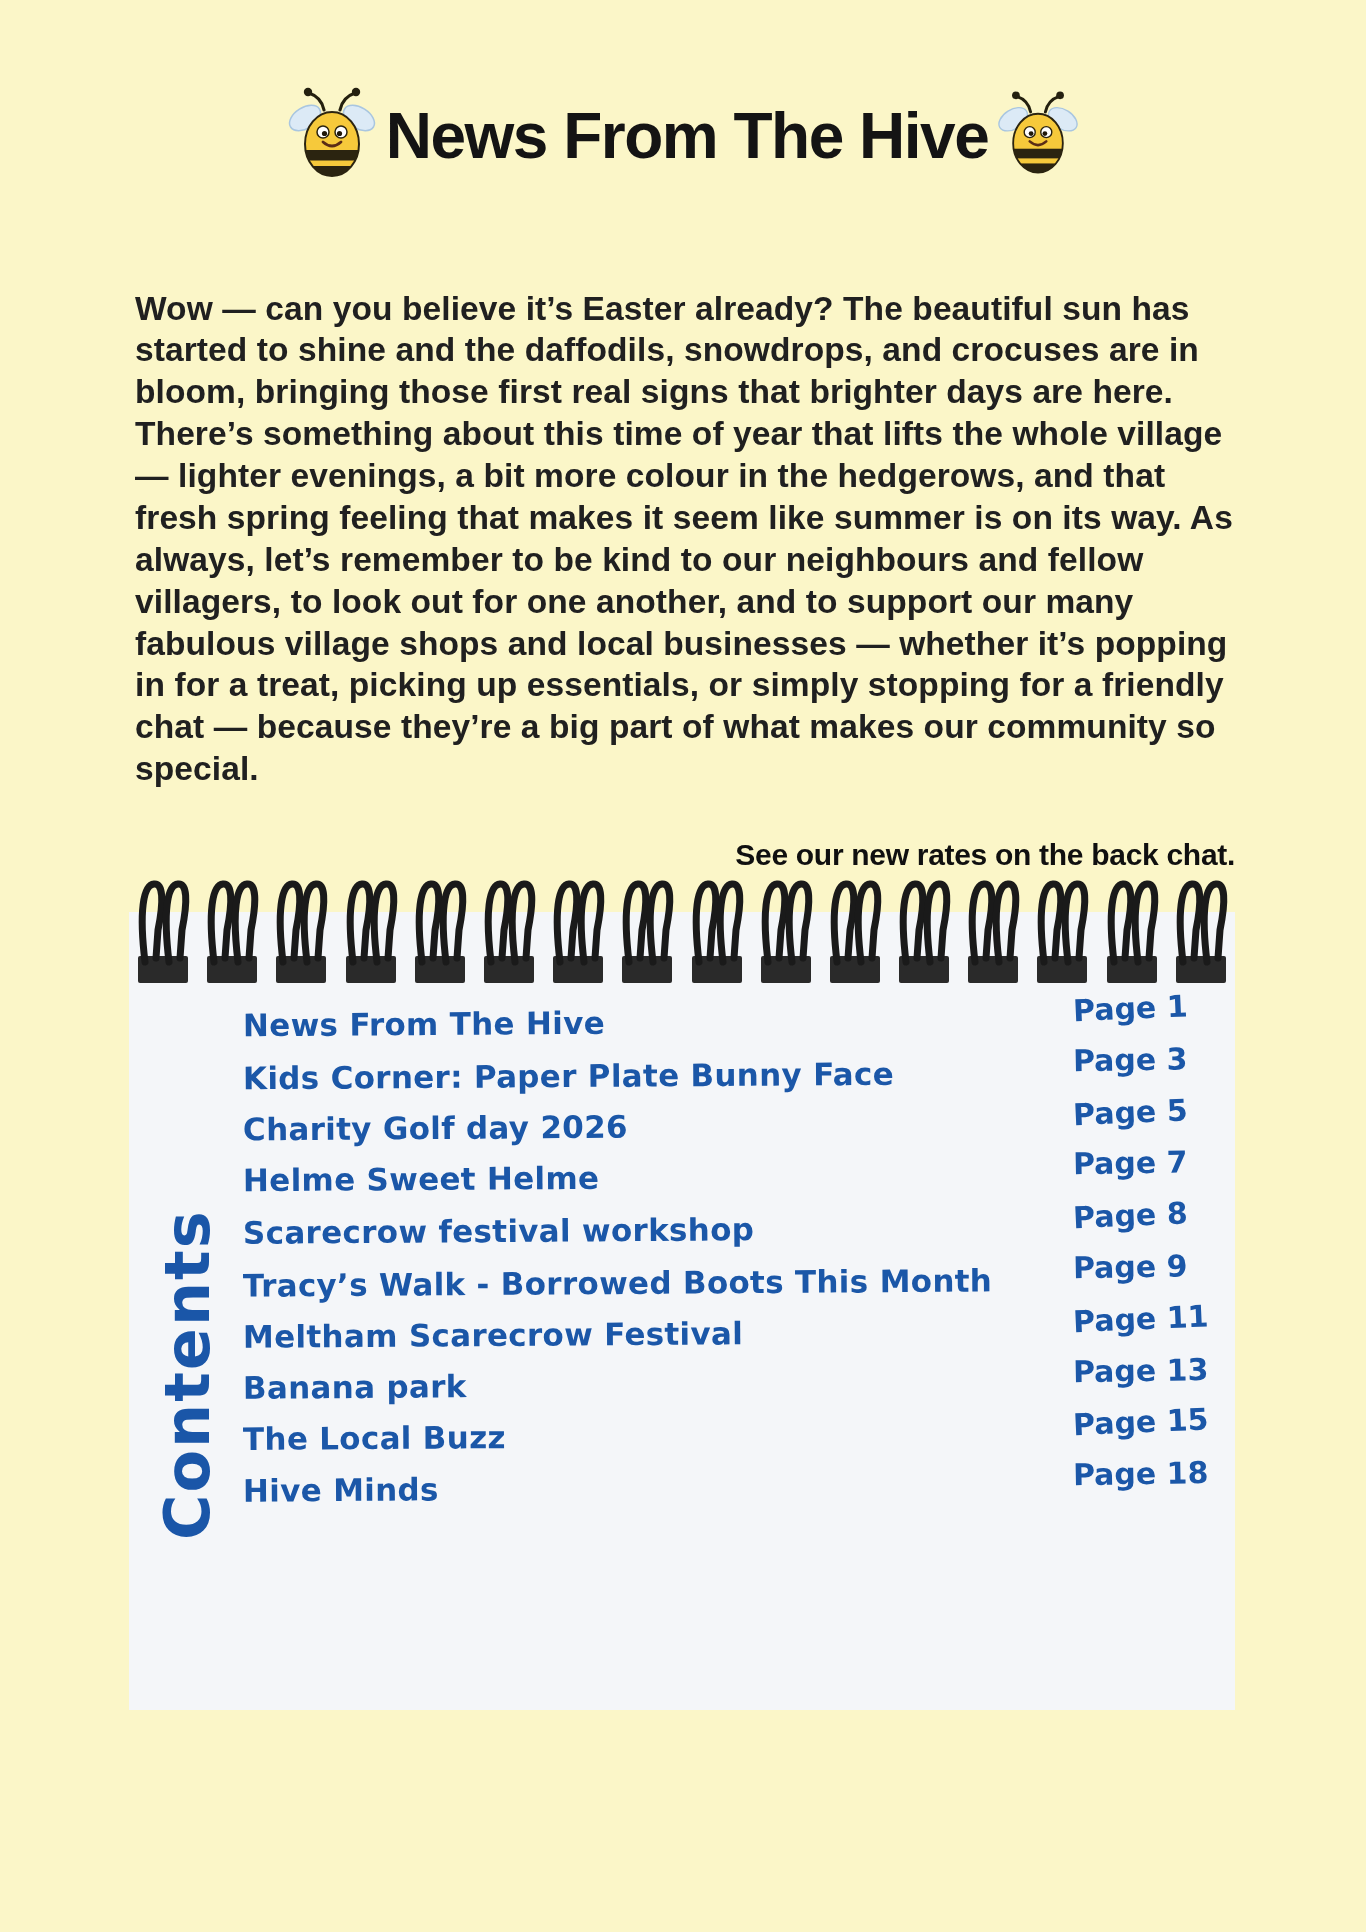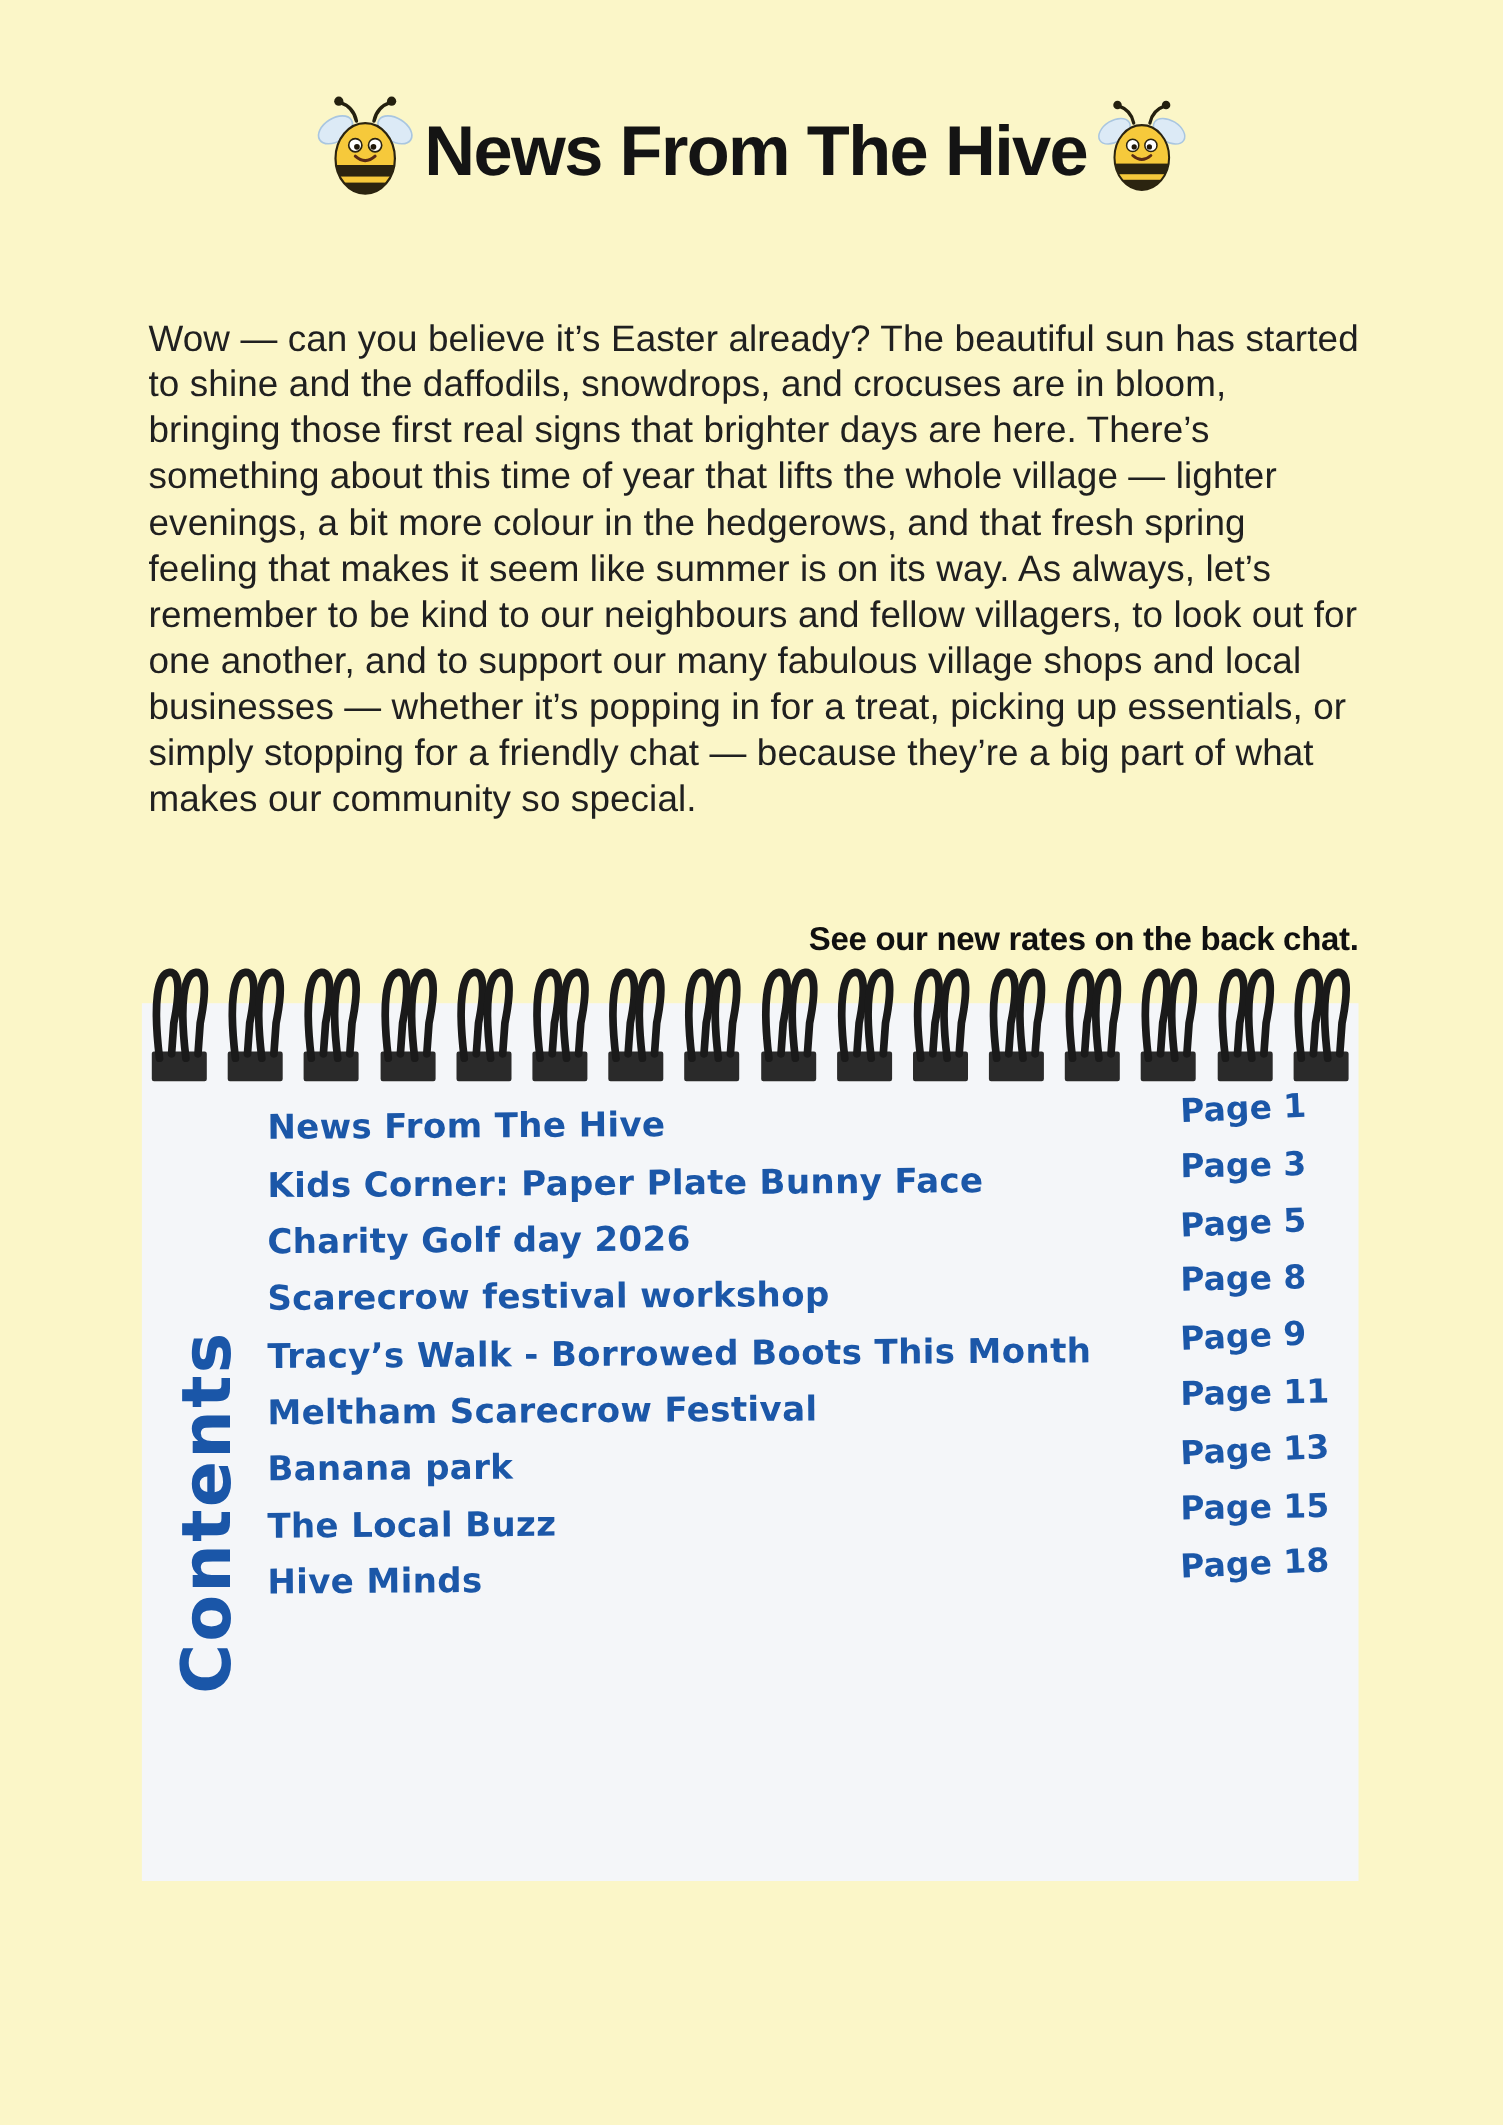--- a/index.html
+++ b/index.html
@@ -19,20 +19,21 @@
     font-size:64px;font-weight:800;color:#141414;letter-spacing:-1.5px;
     line-height:1;white-space:nowrap;
   }
   .bee{width:100px;height:100px;flex:0 0 auto;}
   .bee.right{transform:scaleX(-1);width:92px;height:92px;}
   
   .intro{
     position:absolute;left:135px;top:254px;width:1102px;
     font-size:33.5px;line-height:1.25;color:#202020;
     letter-spacing:0.1px;
+    font-weight:bold;
   }
   
   .rates{
     position:absolute;right:131px;top:838px;
     font-size:30px;font-weight:800;color:#101010;letter-spacing:-0.3px;
   }
   
   .notebook{
     position:absolute;left:129px;top:912px;width:1106px;height:798px;
     background:#F4F6F9;
@@ -237,20 +238,24 @@
     </div>
     <div class="entry-row">
       <span class="entry-title">Kids Corner: Paper Plate Bunny Face</span>
       <span class="entry-page">Page 3</span>
     </div>
     <div class="entry-row">
       <span class="entry-title">Charity Golf day 2026</span>
       <span class="entry-page">Page 5</span>
     </div>
     <div class="entry-row">
+      <span class="entry-title">Helme Sweet Helme</span>
+      <span class="entry-page">Page 7</span>
+    </div>
+    <div class="entry-row">
       <span class="entry-title">Scarecrow festival workshop</span>
       <span class="entry-page">Page 8</span>
     </div>
     <div class="entry-row">
       <span class="entry-title">Tracy’s Walk - Borrowed Boots This Month</span>
       <span class="entry-page">Page 9</span>
     </div>
     <div class="entry-row">
       <span class="entry-title">Meltham Scarecrow Festival</span>
       <span class="entry-page">Page 11</span>

